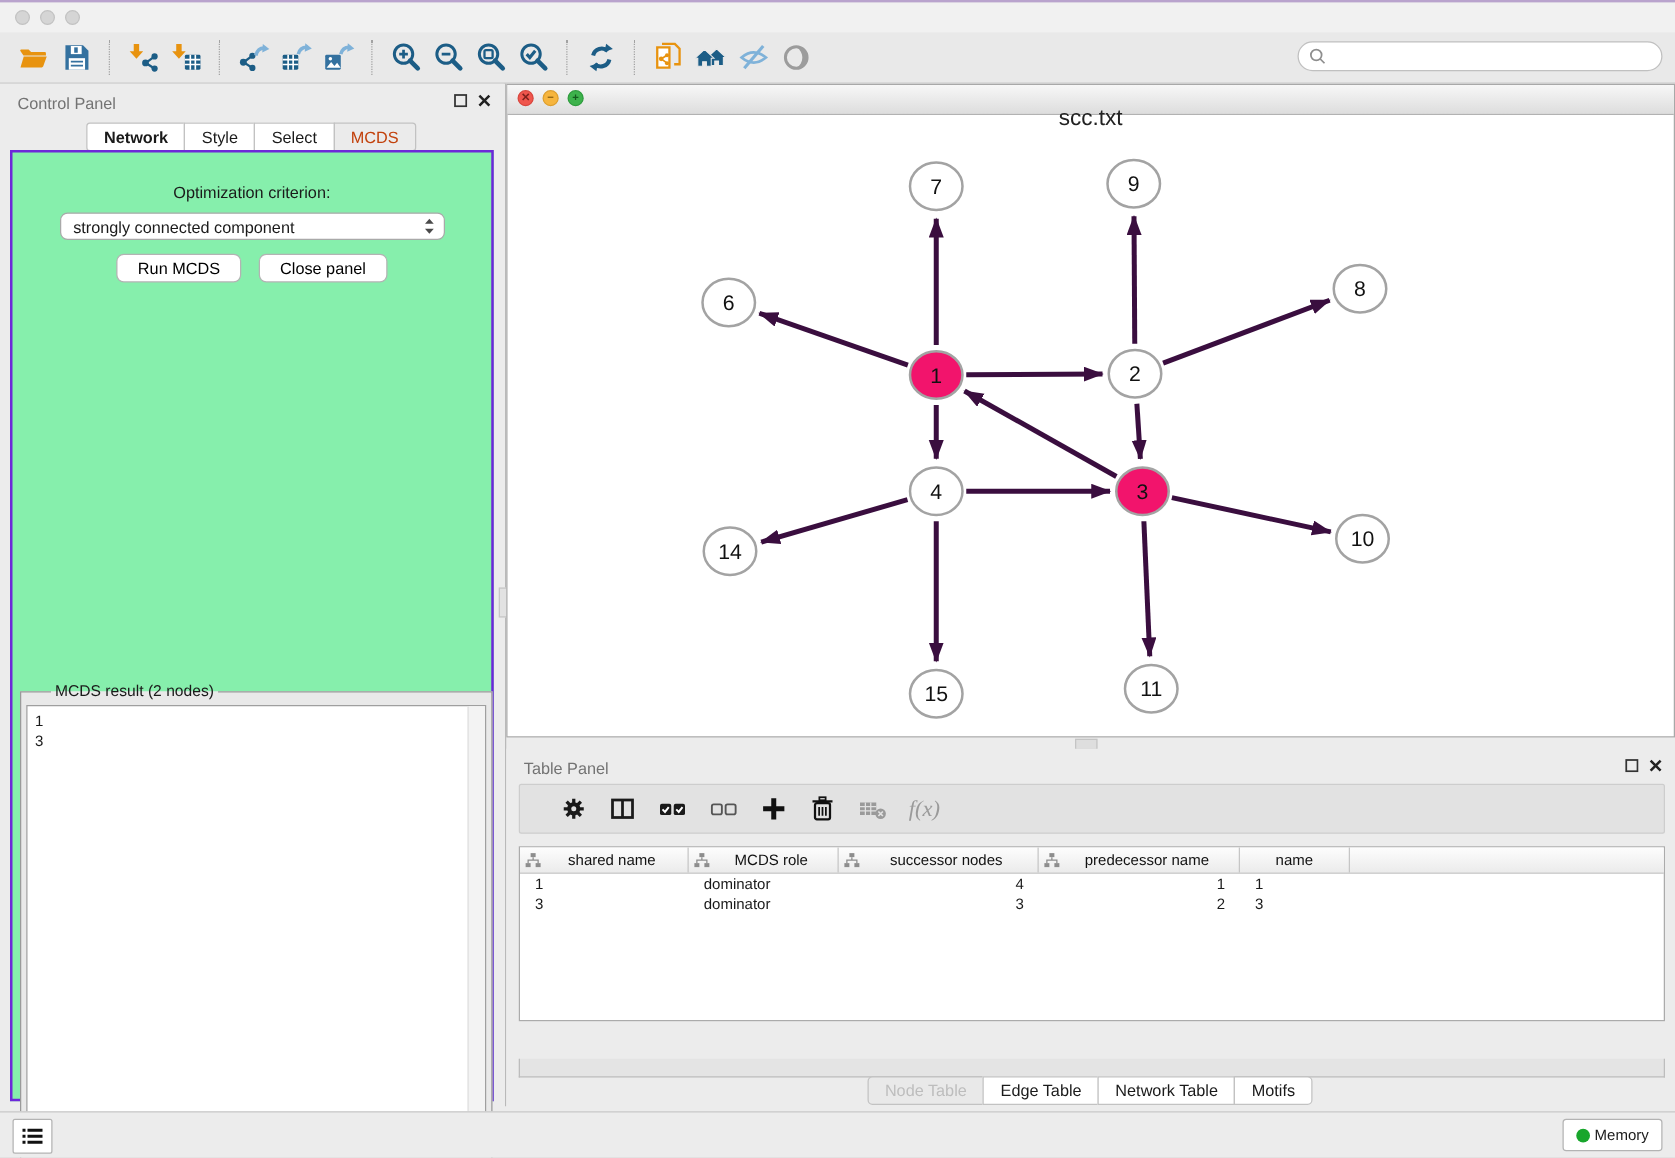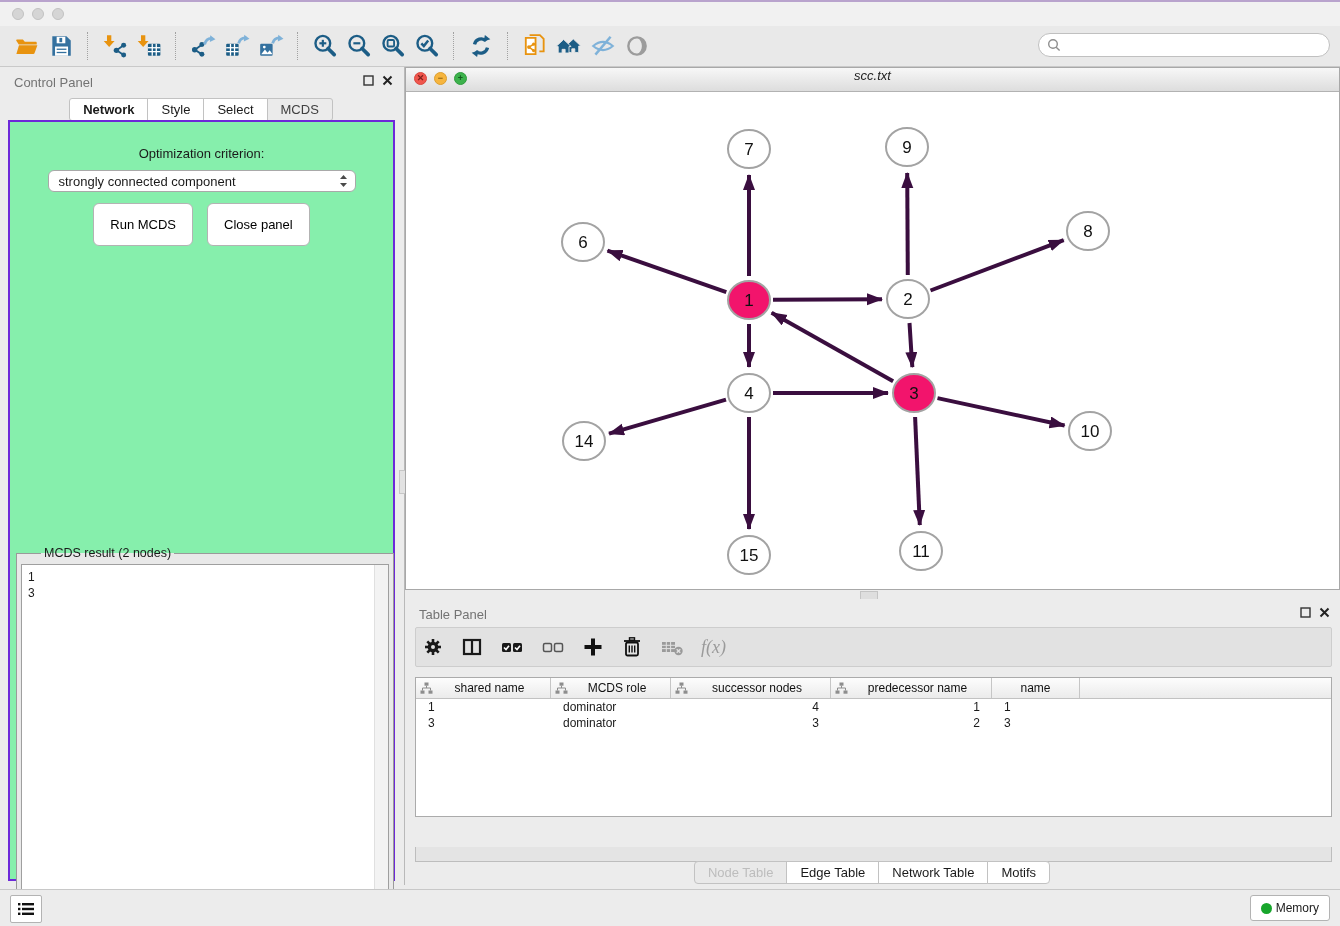--- a/index.html
+++ b/index.html
@@ -19,51 +19,51 @@
   .search{position:absolute;right:10px;top:7px;width:292px;height:24px;background:#fff;border:1px solid #c0c0c0;
           border-radius:13px;display:flex;align-items:center;padding:0 8px;box-sizing:border-box;}
   .search input{border:none;outline:none;flex:1;font-size:12px;background:transparent;margin-left:5px;font-family:"Liberation Sans",sans-serif;}
   
   .cpanel{position:absolute;left:0;top:65px;width:403px;height:820px;background:#ececec;}
   .panel-title{position:absolute;left:14px;top:8px;font-size:13px;color:#737373;}
   .panel-btns{position:absolute;right:10px;top:8px;display:flex;gap:8px;align-items:center;}
   .cp-tabs{position:absolute;left:0;right:0;top:31px;display:flex;justify-content:center;}
   .tab{background:#fff;border:1px solid #c2c2c2;padding:3px 13px;font-size:13px;margin-left:-1px;cursor:default;}
   .tab.first{border-radius:3px 0 0 3px;font-weight:bold;}
-  .tab.active{background:#ebebeb;color:#404040;border-radius:0 3px 3px 0;}
+  .tab.active{background:#ebebeb;color:#c2410c;border-radius:0 3px 3px 0;}
   .cp-body{position:absolute;left:8px;right:8px;top:53px;bottom:6px;border:2px solid #6d28d9;background:#86efac;}
   .opt-label{margin-top:24px;text-align:center;font-size:13px;}
   .dropdown{margin:9px auto 0;width:308px;height:22px;background:#fff;border:1px solid #a9a9a9;border-radius:6px;
             display:flex;align-items:center;justify-content:space-between;padding:0 6px 0 10px;font-size:13px;box-sizing:border-box;}
   .btnrow{display:flex;justify-content:center;gap:14px;margin-top:11px;}
-  .pushbtn{background:#fff;border:1px solid #b3b3b3;border-radius:6px;padding:13px 16px;font-size:13px;}
+  .pushbtn{background:#fff;border:1px solid #b3b3b3;border-radius:6px;padding:3px 16px;font-size:13px;}
   .resultbox{position:absolute;left:6px;top:424px;width:368px;height:378px;border:1px solid #9a9a9a;}
   .resultbox legend{font-size:12.5px;padding:0 3px;margin-left:20px;}
   fieldset{background:#e9e9e9;margin:0;padding:4px;}
   .result-inner{position:relative;width:100%;height:352px;background:#fff;border:1px solid #9f9f9f;box-sizing:border-box;}
   .result-text{white-space:pre;font-size:12px;line-height:16px;padding:4px 6px;}
   .scrolltrack{position:absolute;right:0;top:0;bottom:0;width:13px;background:#f3f3f3;border-left:1px solid #e0e0e0;}
   .vline{position:absolute;left:404px;top:65px;bottom:41px;width:1px;background:#b9b9b9;}
   .vgrip{position:absolute;left:399px;top:468px;width:10px;height:22px;background:#e2e2e2;border:1px solid #c6c6c6;}
   
   .netwin{position:absolute;left:405px;top:65px;width:935px;height:523px;background:#fff;border:1px solid #a8a8a8;box-sizing:border-box;}
   .nw-titlebar{position:relative;height:23px;background:linear-gradient(#f7f7f7,#dddddd);border-bottom:1px solid #b2b2b2;}
   .nw-btns{position:absolute;left:8px;top:4px;display:flex;gap:7px;}
   .wbtn{width:13px;height:13px;border-radius:50%;display:flex;align-items:center;justify-content:center;
         font-size:9px;font-weight:bold;line-height:1;box-sizing:border-box;}
   .wbtn.red{background:#f0564d;border:1px solid #d8473f;color:#7e201b;}
   .wbtn.yel{background:#f6b53e;border:1px solid #dd9f2f;color:#8b6110;}
   .wbtn.grn{background:#3db24c;border:1px solid #2f9c3e;color:#135c1e;}
-  .nw-title{position:absolute;left:0;right:0;top:0;text-align:center;font-size:13px;color:#222;font-style:italic;}
+  .nw-title{position:absolute;left:0;right:0;top:16px;text-align:center;font-size:18px;color:#222;}
   .canvas{position:absolute;left:0;top:23px;right:0;bottom:0;}
   .hgrip{position:absolute;left:860px;top:589px;width:16px;height:7px;background:#dedede;border:1px solid #c4c4c4;}
   
   .tpanel{position:absolute;left:405px;top:597px;width:935px;height:288px;background:#ececec;}
   .tp-toolbar{position:absolute;left:10px;right:8px;top:28px;height:40px;background:#e2e2e2;border:1px solid #cdcdcd;
-              border-radius:2px;display:flex;align-items:center;gap:17px;padding-left:6px;box-sizing:border-box;}
+              border-radius:2px;display:flex;align-items:center;gap:17px;padding-left:32px;box-sizing:border-box;}
   .ttbtn{display:flex;align-items:center;justify-content:center;}
   .table{position:absolute;left:10px;right:8px;top:78px;height:140px;background:#fff;border:1px solid #ababab;box-sizing:border-box;}
   .thead{display:flex;height:20px;border-bottom:1px solid #c2c2c2;background:linear-gradient(#fdfdfd,#ebebeb);}
   .th{display:flex;align-items:center;padding:0 4px;border-right:1px solid #c6c6c6;box-sizing:border-box;font-size:12px;}
   .th-label{flex:1;text-align:center;color:#111;}
   .tr{display:flex;height:16px;align-items:center;font-size:12px;}
   .td{box-sizing:border-box;padding:0 12px;overflow:hidden;white-space:nowrap;}
   .tp-bottomband{position:absolute;left:10px;right:8px;top:248px;height:15px;background:#e4e4e4;border:1px solid #bdbdbd;border-top:none;box-sizing:border-box;}
   .tp-tabs{position:absolute;left:0;right:0;bottom:3px;display:flex;justify-content:center;}
   .tp-tabs .tab.last{border-radius:0 4px 4px 0;}

